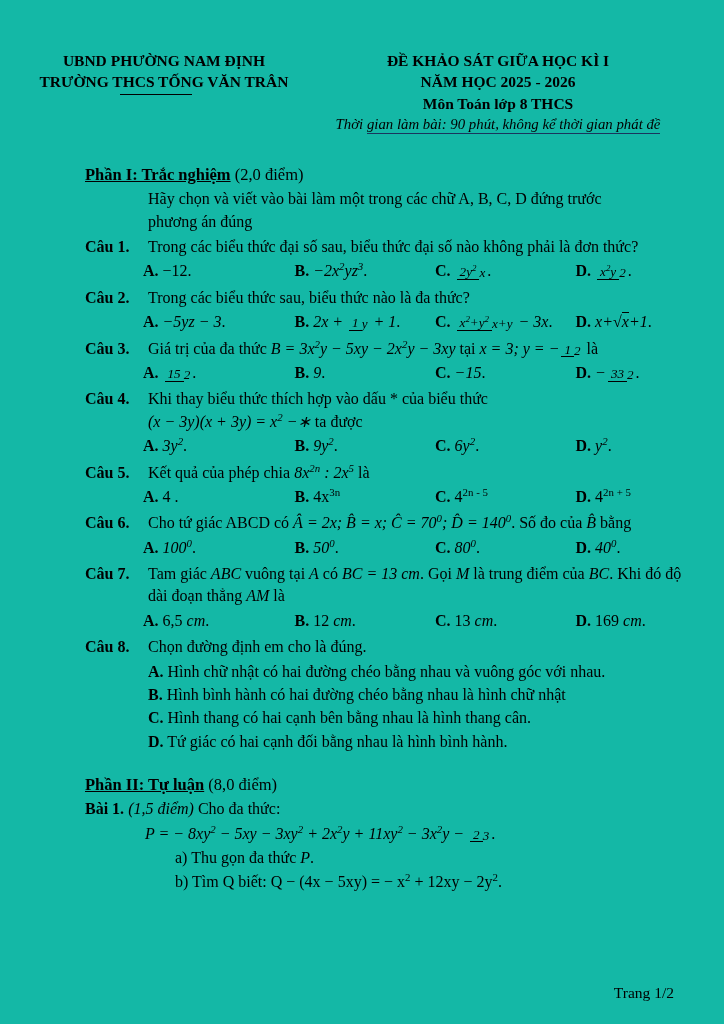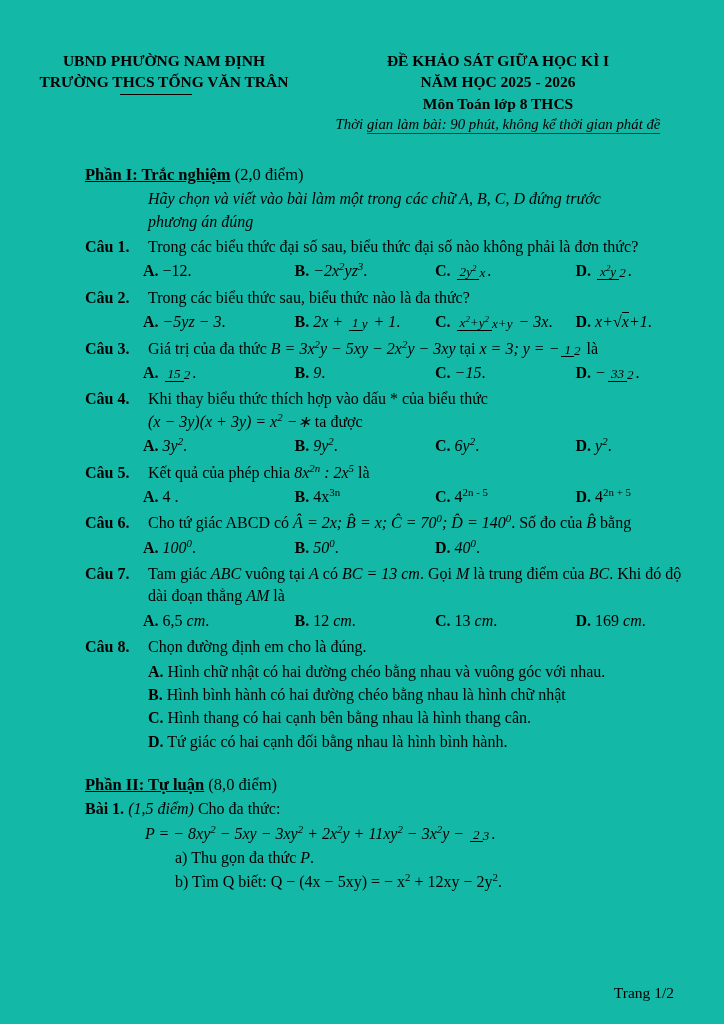--- a/index.html
+++ b/index.html
@@ -18,21 +18,21 @@
   .header-left{width:300px;text-align:center;padding-left:28px;box-sizing:border-box;}
   .header-right{flex:1;text-align:center;padding-right:28px;}
   .h-bold{font-weight:bold;font-size:15.5px;line-height:1.38;}
   .school-underline{width:72px;border-top:1.6px solid #000;margin:1px auto 0;transform:translateX(-8px);}
   .h-time{font-style:italic;font-size:14.8px;margin-top:2px;}
   .time-underline{border-bottom:1.2px solid #1a355e;padding-bottom:1px;}
   
   .content{padding:30px 30px 0 85px;font-size:16px;line-height:1.4;}
   .part-heading{font-size:16.5px;margin-bottom:2px;}
   .part-title{font-weight:bold;text-decoration:underline;}
-  .instruction{font-style:italic;margin-left:63px;max-width:492px;margin-bottom:3px;}
+  .instruction{margin-left:63px;max-width:492px;margin-bottom:3px;}
   .question{margin-bottom:4px;}
   .q-head{display:flex;}
   .q-label{flex:0 0 63px;font-weight:bold;}
   .q-text{flex:1;}
   .q-line2{margin-left:63px;}
   .options{margin-top:2px;}
   .row4{display:flex;margin-left:58px;}
   .row4 .opt:nth-child(1){flex:0 0 27.5%;}
   .row4 .opt:nth-child(2){flex:0 0 25.5%;}
   .row4 .opt:nth-child(3){flex:0 0 25.5%;}
@@ -173,20 +173,21 @@
     </section>
 
     <section class="question">
       <div class="q-head">
         <span class="q-label">Câu 6.</span>
         <span class="q-text">Cho tứ giác ABCD có <i>Â = 2x; B̂ = x; Ĉ = 70<sup>0</sup>; D̂ = 140<sup>0</sup></i>. Số đo của <i>B̂</i> bằng</span>
       </div>
       <div class="options row4">
         <span class="opt"><b class="okey">A.</b> <span><i>100<sup>0</sup></i>.</span></span>
         <span class="opt"><b class="okey">B.</b> <span><i>50<sup>0</sup></i>.</span></span>
+        <span class="opt"><b class="okey">C.</b> <span><i>80<sup>0</sup></i>.</span></span>
         <span class="opt"><b class="okey">D.</b> <span><i>40<sup>0</sup></i>.</span></span>
       </div>
     </section>
 
     <section class="question">
       <div class="q-head">
         <span class="q-label">Câu 7.</span>
         <span class="q-text">Tam giác <i>ABC</i> vuông tại <i>A</i>  có  <i>BC = 13 cm</i>. Gọi <i>M</i>  là trung điểm của <i>BC</i>. Khi đó độ dài đoạn thẳng  <i>AM</i>  là</span>
       </div>
       <div class="options row4">

